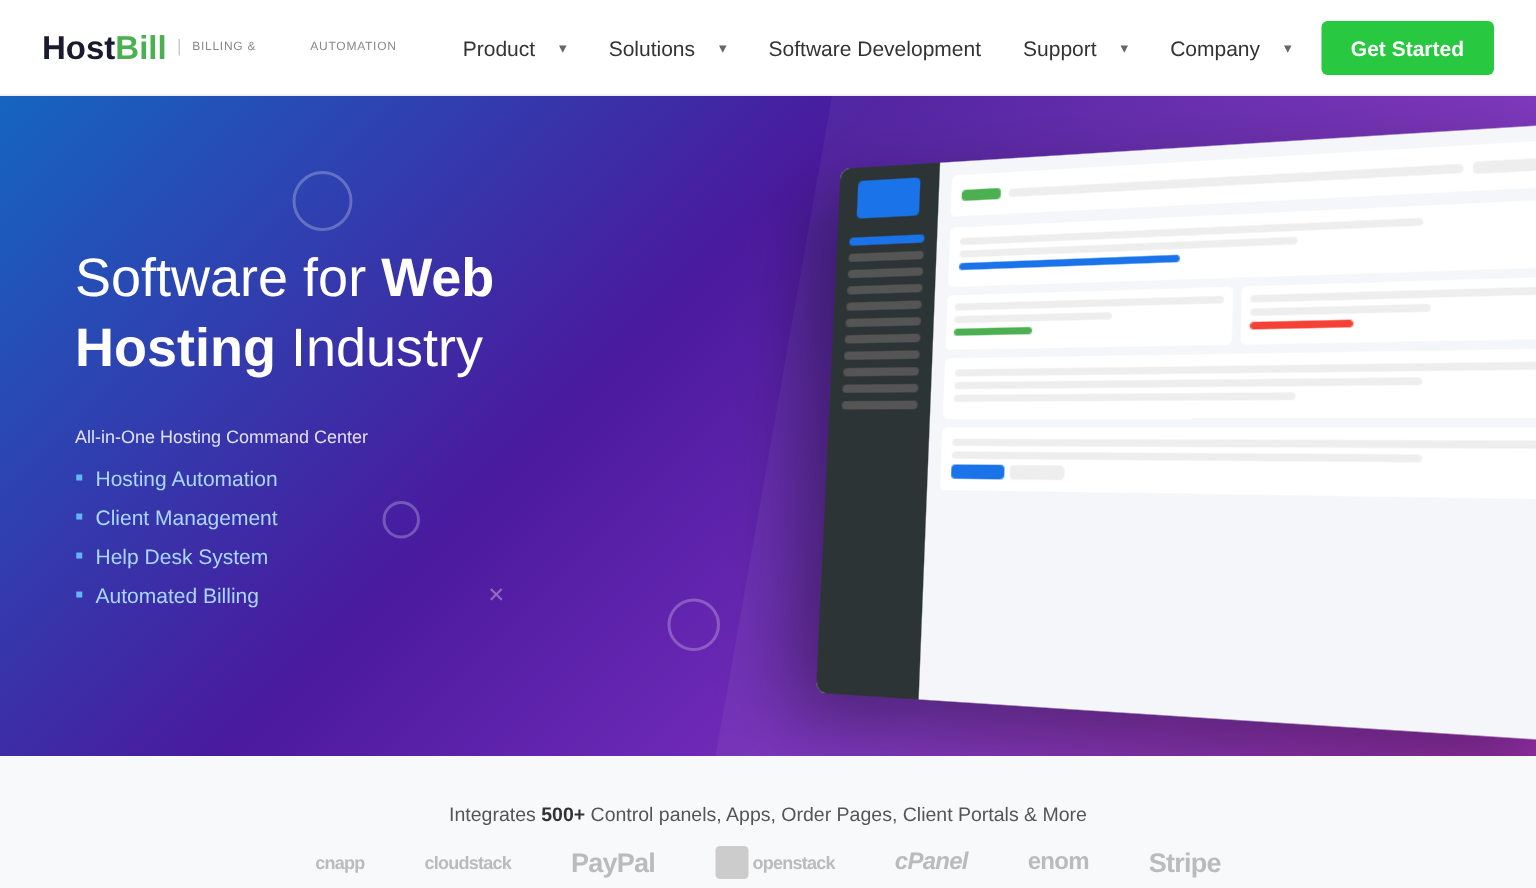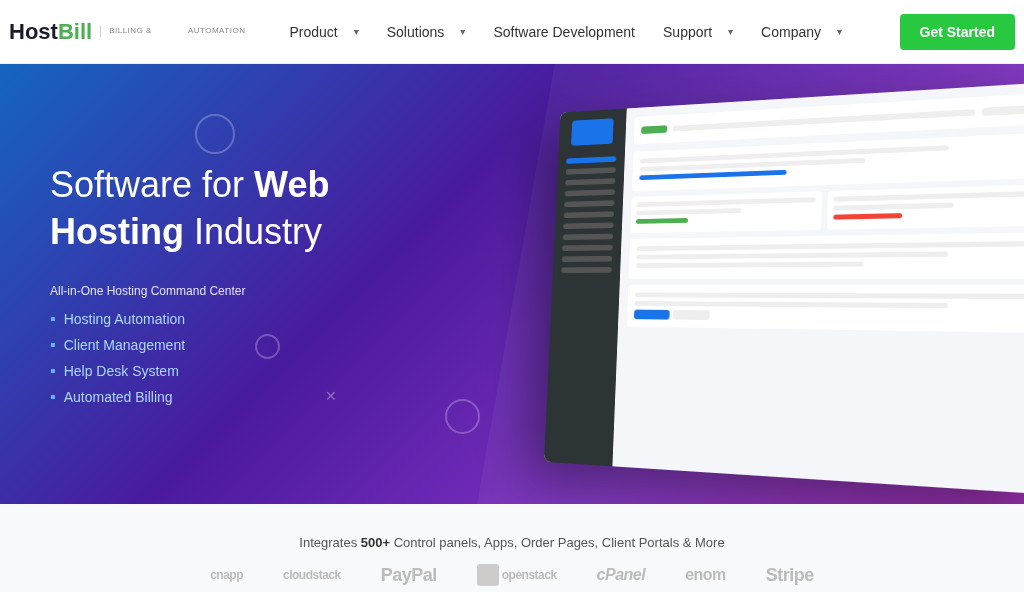--- a/index.html
+++ b/index.html
@@ -2,21 +2,21 @@
 <html><head>
   <meta charset="utf-8">
   <style>
     * { margin: 0; padding: 0; box-sizing: border-box; }
     body { font-family: 'Segoe UI', Arial, sans-serif; width: 1024px; height: 592px; overflow: hidden; background: #fff; }
 
     
     .navbar {
       display: flex;
       align-items: center;
-      padding: 0 9px;
+      padding: 0 28px;
       height: 64px;
       background: #fff;
       border-bottom: 1px solid #eee;
       position: relative;
       z-index: 10;
     }
     .logo {
       display: flex;
       align-items: center;
       margin-right: 32px;

